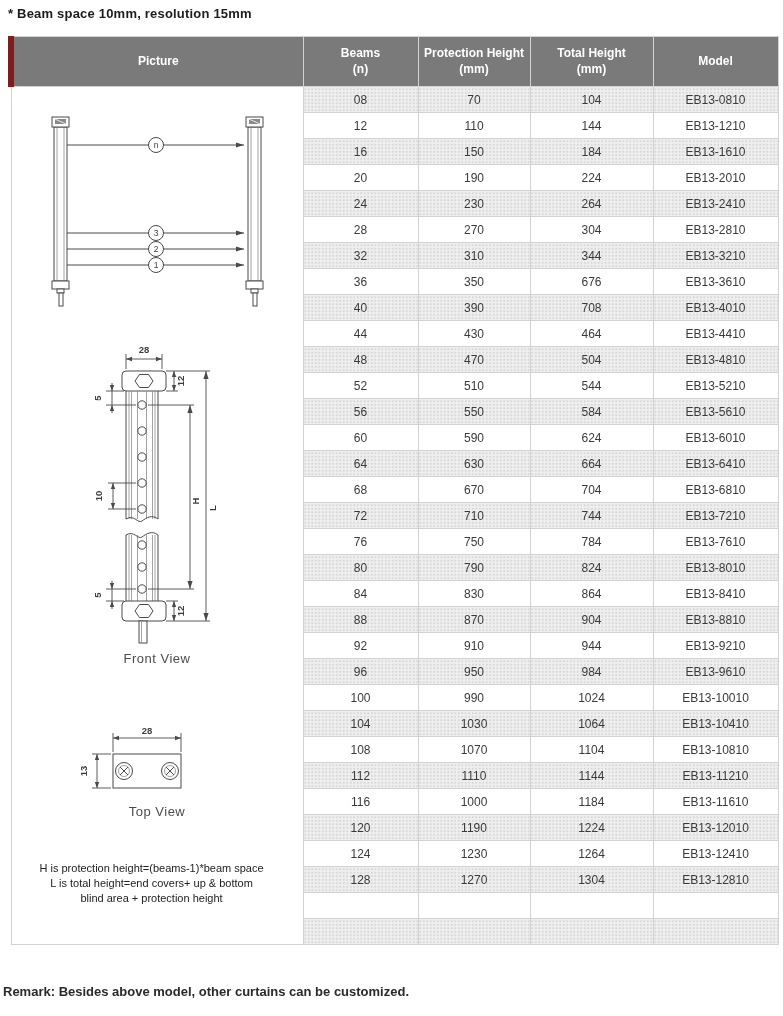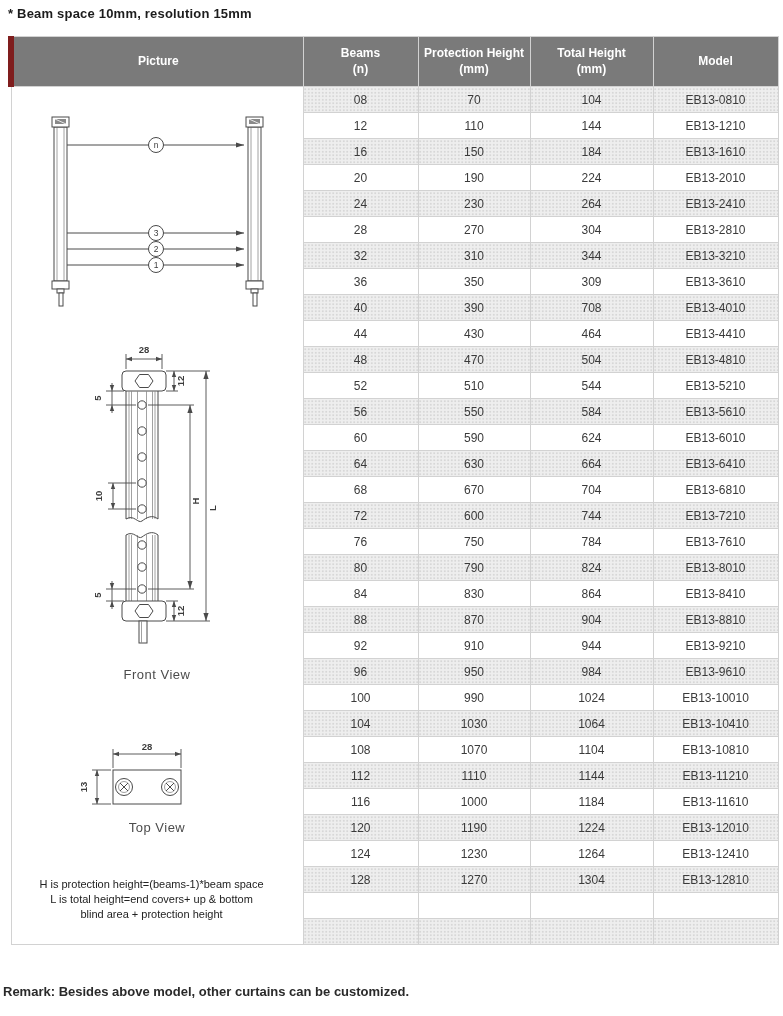--- a/index.html
+++ b/index.html
@@ -205,21 +205,21 @@
               <path class="arr" d="M104,62 l-2.6,8 l5.2,0 z"></path>
               <path class="arr" d="M104,246 l-2.6,-8 l5.2,0 z"></path>
               <text class="dimtxt" transform="translate(113,158) rotate(-90)" text-anchor="middle">H</text>
 
               <line class="dim" x1="120" y1="28" x2="120" y2="278"></line>
               <path class="arr" d="M120,28 l-2.6,8 l5.2,0 z"></path>
               <path class="arr" d="M120,278 l-2.6,-8 l5.2,0 z"></path>
               <text class="dimtxt" transform="translate(130,165) rotate(-90)" text-anchor="middle">L</text>
             </svg>
 
-            <div class="view-label" style="margin-top:22px">Front View</div>
+            <div class="view-label" style="margin-top:6px">Front View</div>
 
             <svg class="drawing" width="135" height="78" viewBox="0 0 135 78" style="margin-top:58px; margin-right:30px">
               <line class="dim" x1="38" y1="28" x2="38" y2="9"></line>
               <line class="dim" x1="106" y1="28" x2="106" y2="9"></line>
               <line class="dim" x1="38" y1="14" x2="106" y2="14"></line>
               <path class="arr" d="M38,14 l6,-2.2 l0,4.4 z"></path>
               <path class="arr" d="M106,14 l-6,-2.2 l0,4.4 z"></path>
               <text class="dimtxt" x="72" y="10" text-anchor="middle">28</text>
               <rect class="ln wh" x="38" y="30" width="68" height="34"></rect>
               <line class="dim" x1="36" y1="30" x2="17" y2="30"></line>
@@ -285,21 +285,21 @@
         </tr>
         <tr class="shade">
           <td>32</td>
           <td>310</td>
           <td>344</td>
           <td>EB13-3210</td>
         </tr>
         <tr>
           <td>36</td>
           <td>350</td>
-          <td>309</td>
+          <td>676</td>
           <td>EB13-3610</td>
         </tr>
         <tr class="shade">
           <td>40</td>
           <td>390</td>
           <td>708</td>
           <td>EB13-4010</td>
         </tr>
         <tr>
           <td>44</td>
@@ -338,21 +338,21 @@
           <td>EB13-6410</td>
         </tr>
         <tr>
           <td>68</td>
           <td>670</td>
           <td>704</td>
           <td>EB13-6810</td>
         </tr>
         <tr class="shade">
           <td>72</td>
-          <td>600</td>
+          <td>710</td>
           <td>744</td>
           <td>EB13-7210</td>
         </tr>
         <tr>
           <td>76</td>
           <td>750</td>
           <td>784</td>
           <td>EB13-7610</td>
         </tr>
         <tr class="shade">

